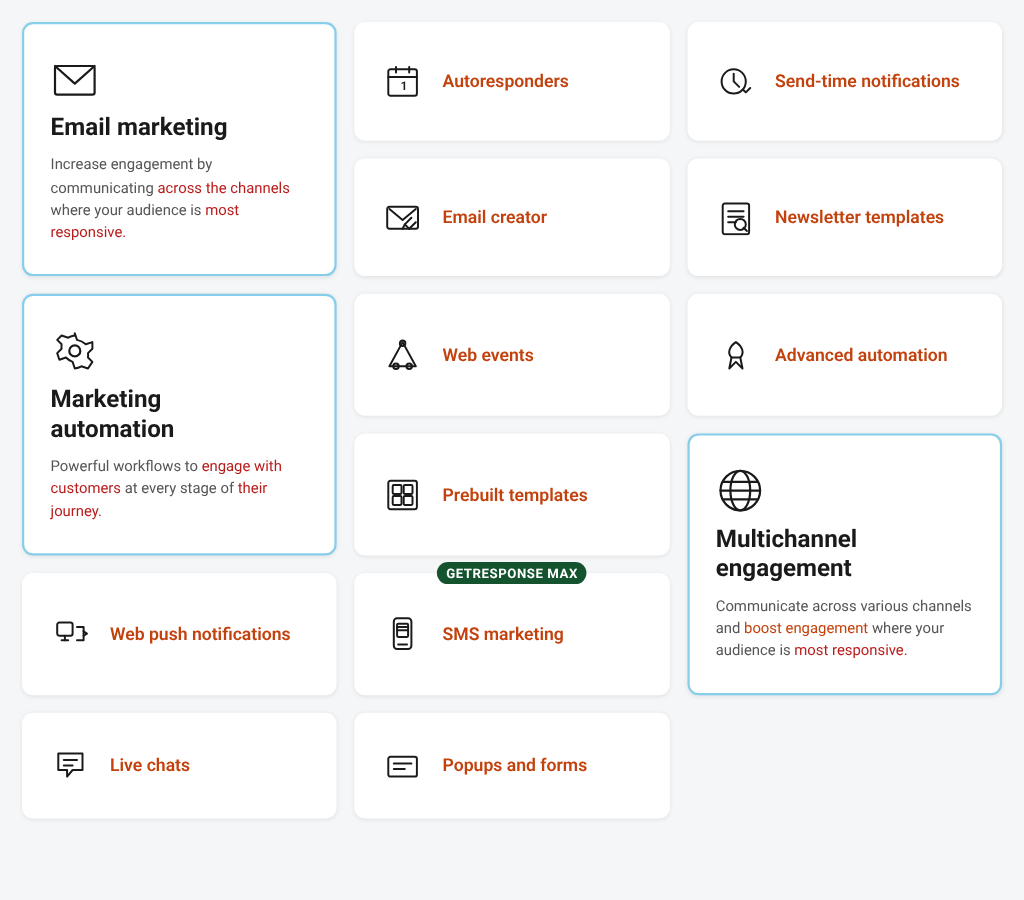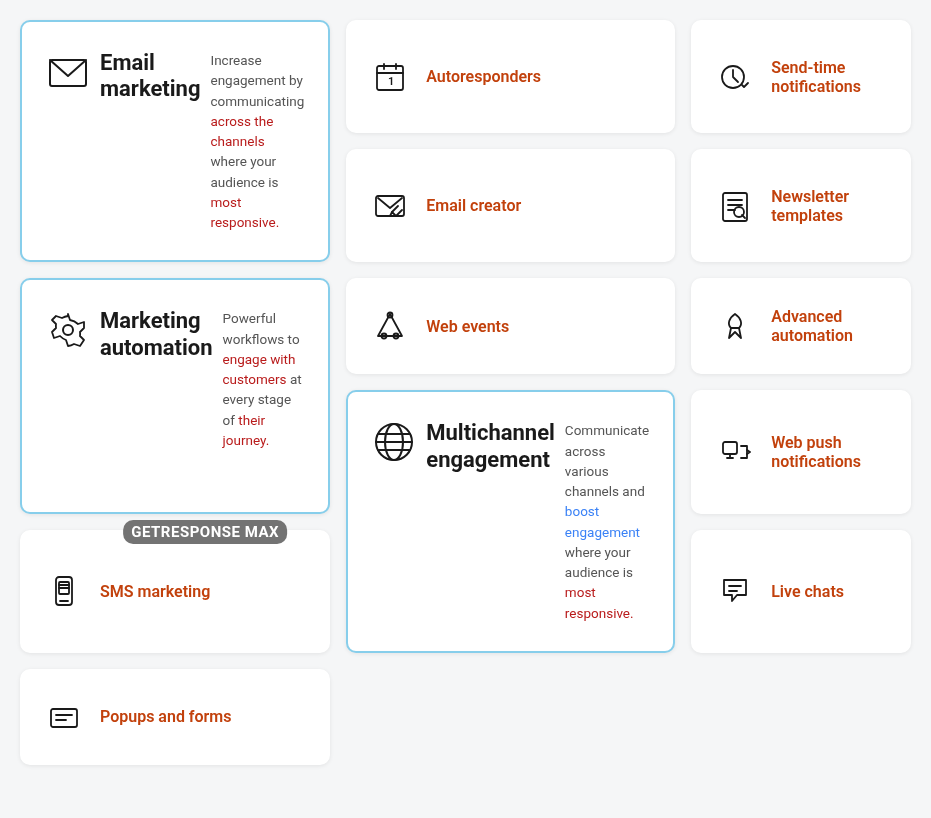--- a/index.html
+++ b/index.html
@@ -21,42 +21,42 @@
       padding: 28px 24px;
       box-shadow: 0 1px 4px rgba(0,0,0,0.08);
       display: flex;
       align-items: center;
       gap: 16px;
       cursor: pointer;
       transition: box-shadow 0.2s;
       position: relative;
     }
     .card.featured {
-      flex-direction: row;
+      flex-direction: column;
       align-items: flex-start;
       gap: 10px;
       grid-row: span 2;
       border: 2px solid #87ceeb;
     }
     .card.featured .card-title {
       font-size: 22px;
       font-weight: 700;
       color: #1a1a1a;
       line-height: 1.2;
     }
     .card.featured .card-desc {
       font-size: 13.5px;
       color: #555;
       line-height: 1.5;
     }
     .card.featured .card-desc span.highlight-blue {
       color: #b91c1c;
     }
     .card.featured .card-desc span.highlight-orange {
-      color: #3b82f6;
+      color: #c2410c;
     }
     .card-label {
       font-size: 16px;
       font-weight: 600;
       color: #c2410c;
     }
     .icon-wrap {
       flex-shrink: 0;
       width: 40px;
       height: 40px;
@@ -74,29 +74,28 @@
     }
     .featured-icon svg {
       width: 44px;
       height: 44px;
     }
     .badge {
       position: absolute;
       top: -10px;
       left: 50%;
       transform: translateX(-50%);
-      background: #737373;
+      background: #14532d;
       color: #fff;
-      font-size: 15px;
+      font-size: 12px;
       font-weight: 700;
       padding: 3px 8px;
       border-radius: 10px;
       letter-spacing: 0.5px;
       white-space: nowrap;
-      margin-left: 30px;
     }
   </style>
 </head>
 <body>
 
 <div class="grid-container">
 
   <div class="card featured" style="border:2px solid #87ceeb;">
     <div class="featured-icon">
       <svg viewBox="0 0 44 44" fill="none" stroke="#1a1a1a" stroke-width="2" stroke-linecap="round" stroke-linejoin="round">
@@ -190,20 +189,32 @@
   <div class="card">
     <div class="icon-wrap">
       <svg viewBox="0 0 32 32" fill="none" stroke="#1a1a1a" stroke-width="1.8" stroke-linecap="round" stroke-linejoin="round">
         <path d="M16 4 C10 8 8 14 12 18 L10 28 L16 22 L22 28 L20 18 C24 14 22 8 16 4 Z"></path>
         <line x1="12" y1="18" x2="20" y2="18"></line>
       </svg>
     </div>
     <span class="card-label">Advanced automation</span>
   </div>
 
+  <div class="card">
+    <div class="icon-wrap">
+      <svg viewBox="0 0 32 32" fill="none" stroke="#1a1a1a" stroke-width="1.8" stroke-linecap="round" stroke-linejoin="round">
+        <rect x="3" y="3" width="26" height="26" rx="2"></rect>
+        <rect x="7" y="7" width="8" height="8" rx="1"></rect>
+        <rect x="17" y="7" width="8" height="8" rx="1"></rect>
+        <rect x="7" y="17" width="8" height="8" rx="1"></rect>
+        <rect x="17" y="17" width="8" height="8" rx="1"></rect>
+      </svg>
+    </div>
+    <span class="card-label">Prebuilt templates</span>
+  </div>
 
   <div class="card featured">
     <div class="featured-icon">
       <svg viewBox="0 0 44 44" fill="none" stroke="#1a1a1a" stroke-width="2" stroke-linecap="round" stroke-linejoin="round">
         <circle cx="22" cy="22" r="18"></circle>
         <ellipse cx="22" cy="22" rx="9" ry="18"></ellipse>
         <line x1="4" y1="22" x2="40" y2="22"></line>
         <line x1="6" y1="14" x2="38" y2="14"></line>
         <line x1="6" y1="30" x2="38" y2="30"></line>
       </svg>

